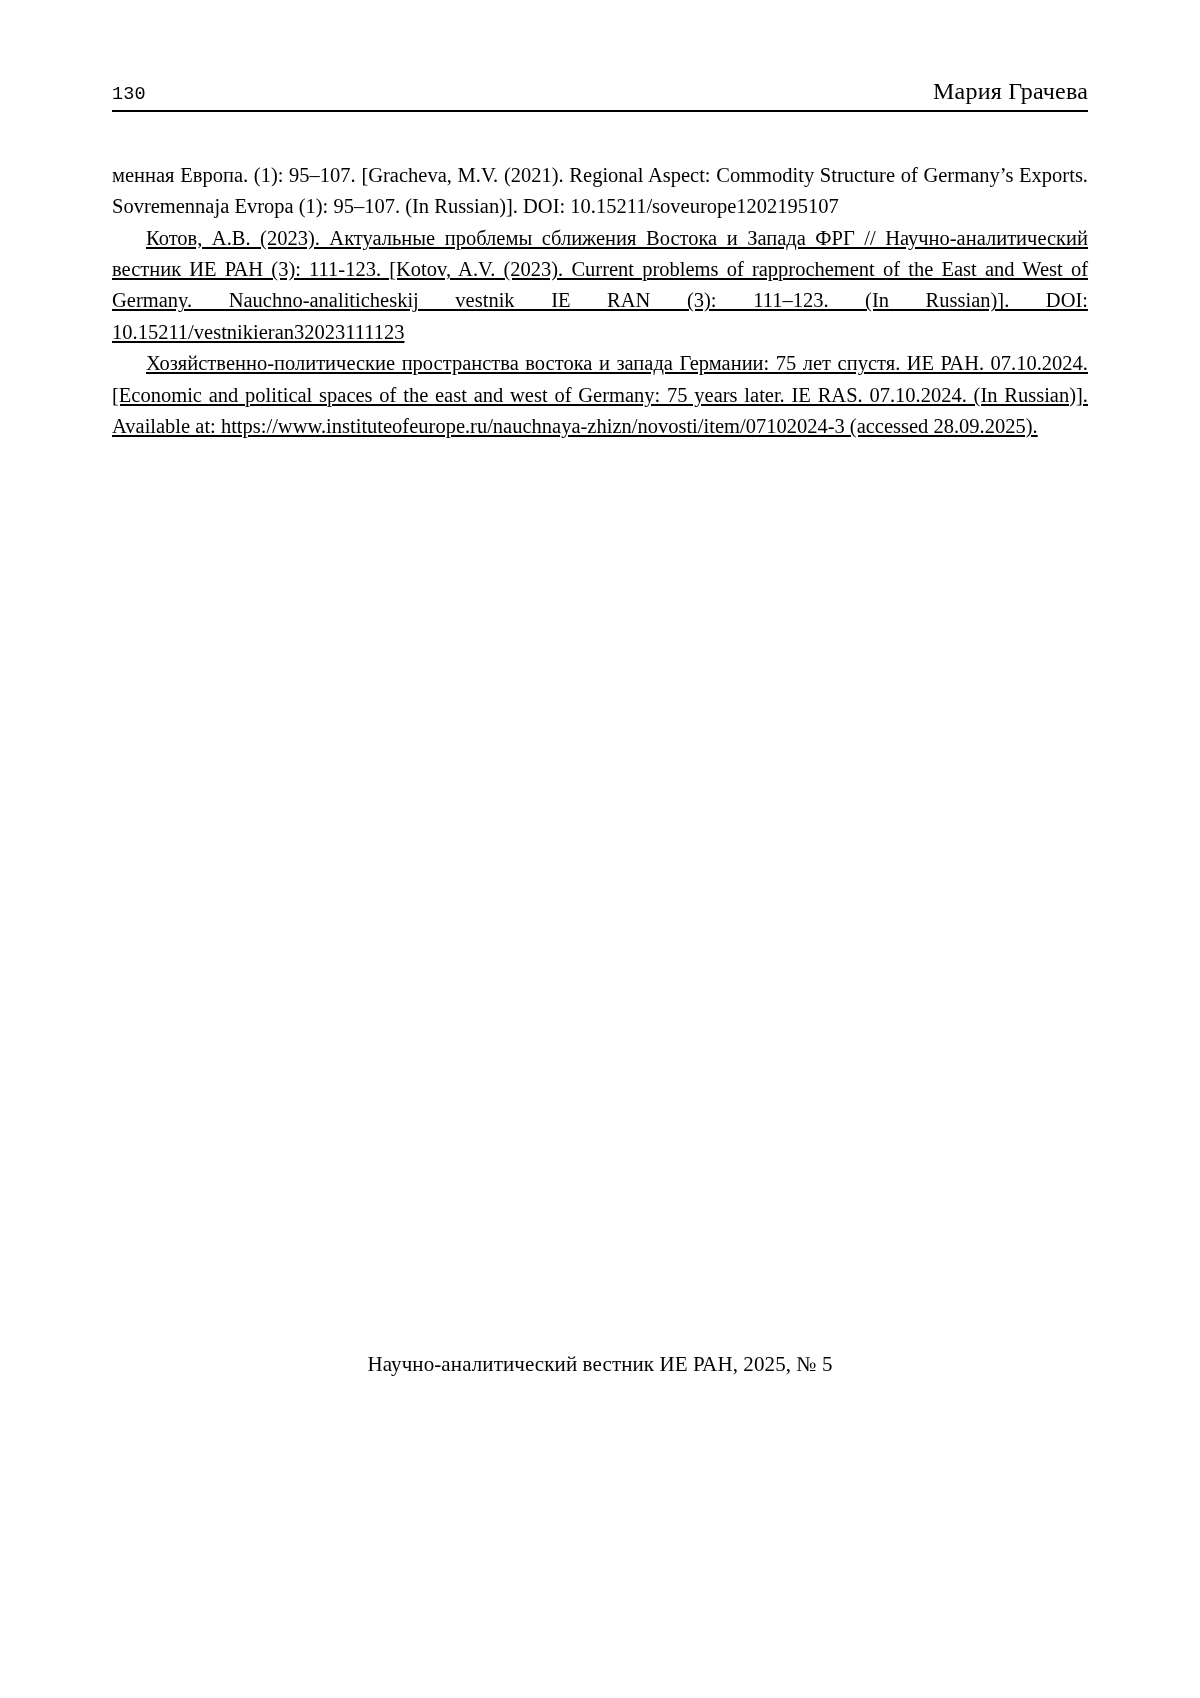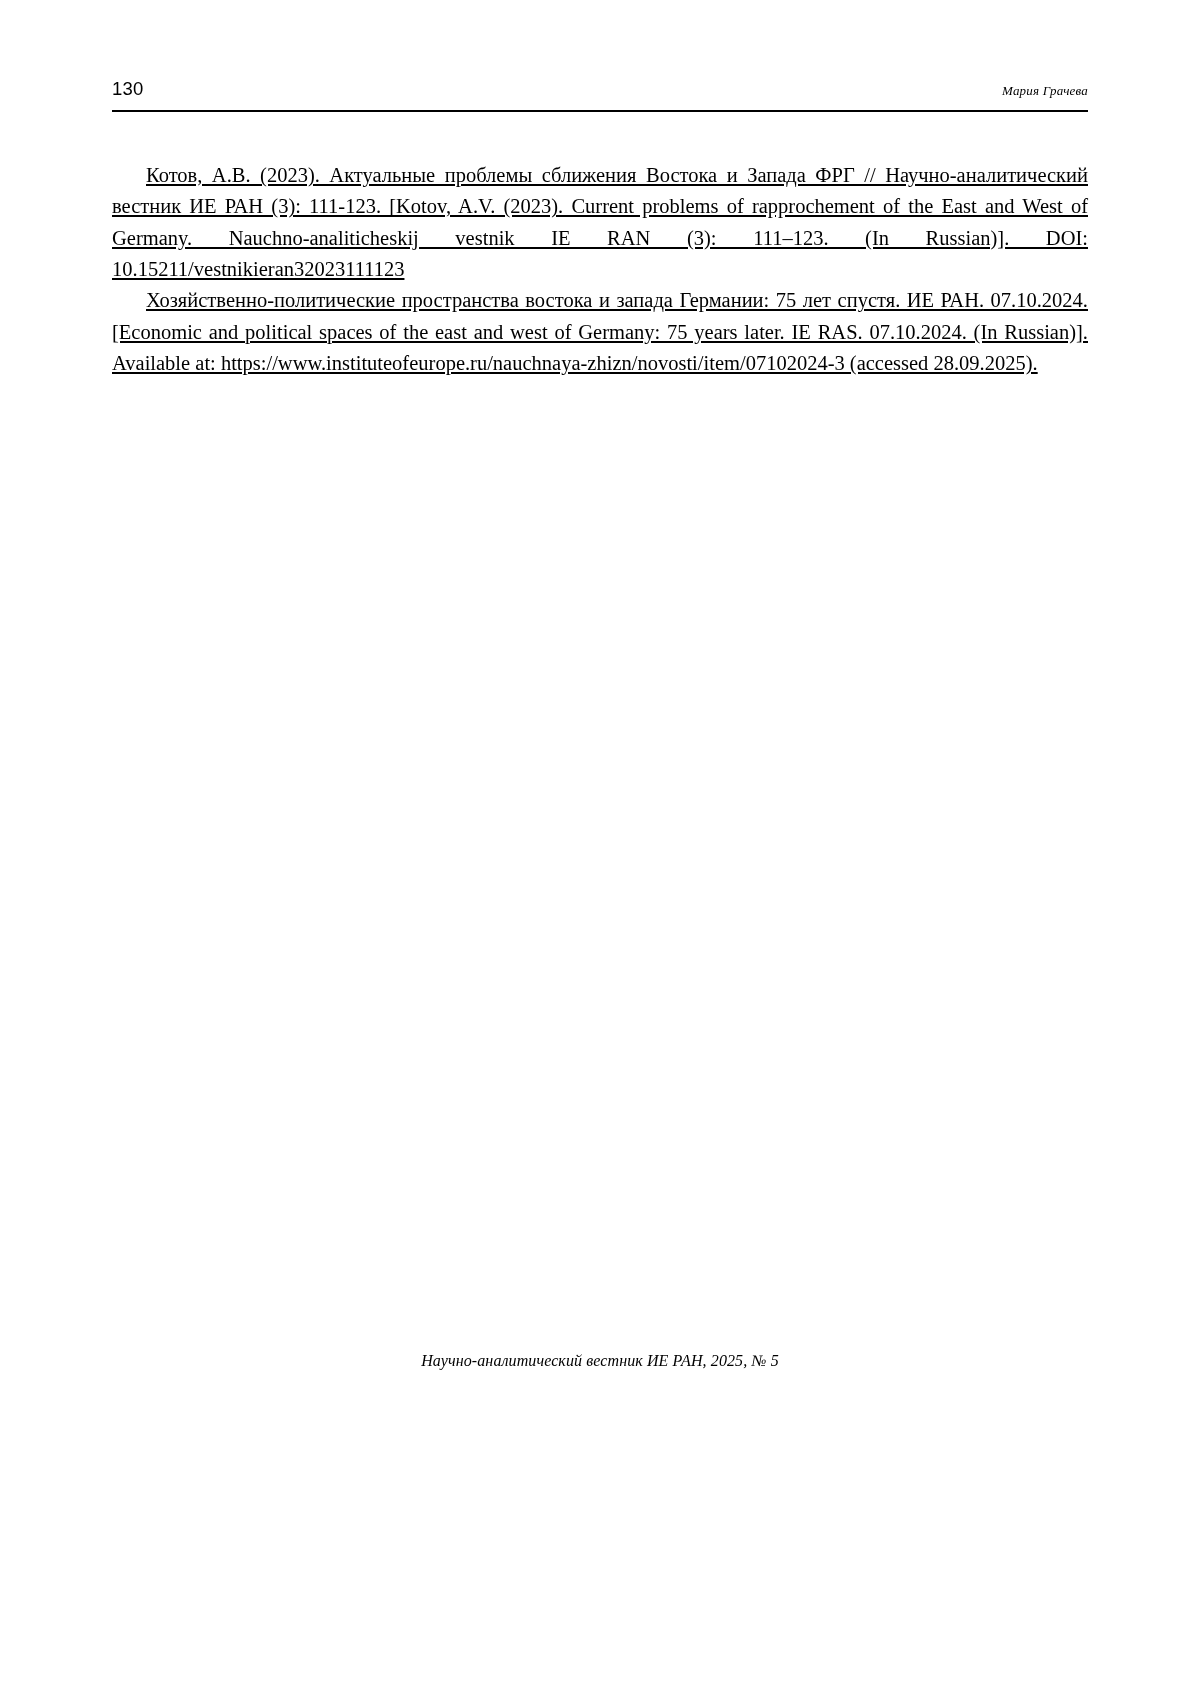--- a/index.html
+++ b/index.html
@@ -30,27 +30,26 @@
   .running-head {
     position: relative;
     margin-top: 78px;
     height: 26px;
     display: flex;
     align-items: baseline;
     justify-content: space-between;
     font-size: 18.5px;
   }
   .running-head .page-number {
-    font-family: Liberation Sans, sans-serif;
+    font-family: Liberation Mono, monospace;
     font-size: 18.5px;
     letter-spacing: 0.2px;
   }
   .running-head .author {
-    font-style: italic;
-    font-size: 13px;
+    font-size: 24px;
     letter-spacing: 0.2px;
   }
   .head-rule {
     position: absolute;
     left: 112px;
     top: 110px;
     width: 976px;
     height: 1.6px;
     background: #000000;
   }
@@ -74,38 +73,38 @@
   .refs p.first {
     text-indent: 0;
   }
   
   .footer {
     position: absolute;
     left: 112px;
     top: 1352px;
     width: 976px;
     text-align: center;
-    font-style: italic;
-    font-size: 16px;
+    font-size: 21px;
     letter-spacing: 0.1px;
   }
 </style>
 </head>
 <body>
 
 <div class="page">
 
   <div class="content">
 
     <div class="running-head">
       <span class="page-number">130</span>
       <span class="author">Мария Грачева</span>
     </div>
 
     <div class="refs">
+      <p class="first">менная Европа. (1): 95–107. [Gracheva, M.V. (2021). Regional Aspect: Commodity Structure of Germany’s Exports. Sovremennaja Evropa (1): 95–107. (In Russian)]. DOI: 10.15211/soveurope1202195107</p>
       <p class="hang">Котов, А.В. (2023). Актуальные проблемы сближения Востока и Запада ФРГ // Научно-аналитический вестник ИЕ РАН (3): 111-123. [Kotov, A.V. (2023). Current problems of rapprochement of the East and West of Germany. Nauchno-analiticheskij vestnik IE RAN (3): 111–123. (In Russian)]. DOI: 10.15211/vestnikieran32023111123</p>
       <p class="hang">Хозяйственно-политические пространства востока и запада Германии: 75 лет спустя. ИЕ РАН. 07.10.2024. [Economic and political spaces of the east and west of Germany: 75 years later. IE RAS. 07.10.2024. (In Russian)]. Available at: https://www.instituteofeurope.ru/nauchnaya-zhizn/novosti/item/07102024-3 (accessed 28.09.2025).</p>
     </div>
 
   </div>
 
   <div class="head-rule"></div>
 
   <div class="footer">Научно-аналитический вестник ИЕ РАН, 2025, № 5</div>
 

